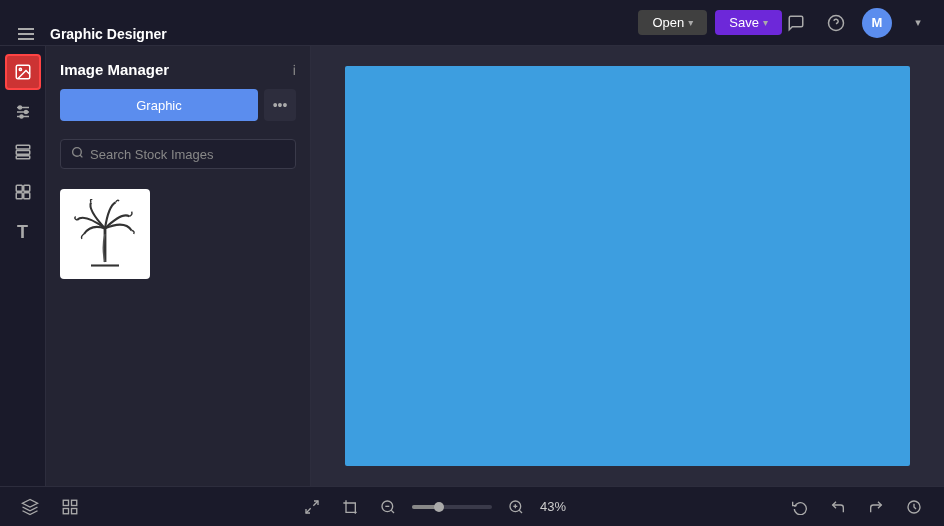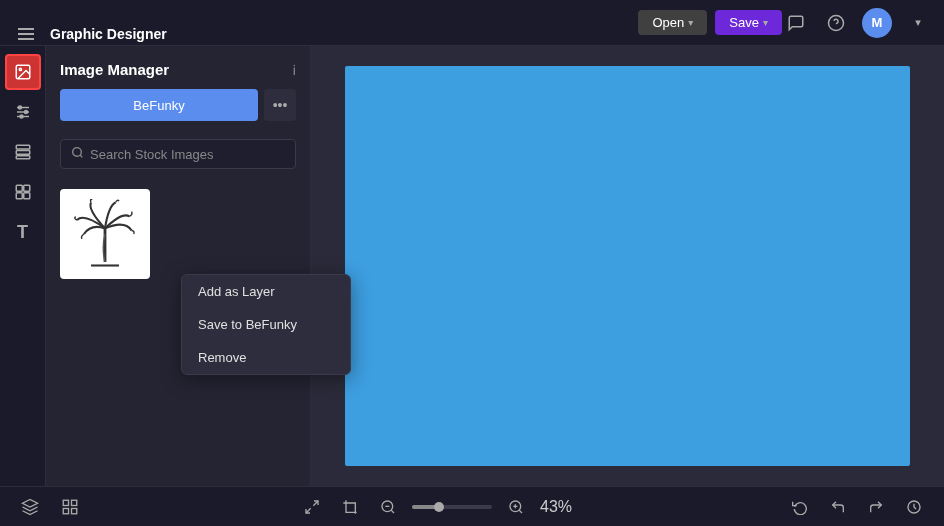--- a/index.html
+++ b/index.html
@@ -325,21 +325,21 @@
       cursor: pointer;
       color: #aaa;
       font-size: 15px;
       display: flex;
       align-items: center;
       width: 28px;
       height: 28px;
       justify-content: center;
     }
     .zoom-level {
-      font-size: 16px;
+      font-size: 13px;
       color: #ccc;
       min-width: 32px;
       text-align: left;
     }
     .zoom-slider {
       width: 80px;
       height: 4px;
       background: #3a3a4a;
       border-radius: 2px;
       position: relative;
@@ -444,21 +444,21 @@
   </div>
 
   <div class="panel">
     <div class="panel-header">
       <div class="panel-title-group">
         <span class="panel-title">Image Manager</span>
       </div>
       <span class="info-icon">ℹ</span>
     </div>
     <div class="panel-controls">
-      <button class="btn-computer">BeFunky</button>
+      <button class="btn-computer">Graphic</button>
       <button class="btn-more">•••</button>
     </div>
     <div class="search-bar">
       <span class="search-icon">
         <svg width="13" height="13" viewBox="0 0 24 24" fill="none" stroke="#888" stroke-width="2.5">
           <circle cx="11" cy="11" r="8"></circle>
           <line x1="21" y1="21" x2="16.65" y2="16.65"></line>
         </svg>
       </span>
       <span class="search-placeholder">Search Stock Images</span>
@@ -485,25 +485,20 @@
           <path d="M65 5 Q 68 0 70 3" stroke="#333" stroke-width="2" fill="none"></path>
           <path d="M85 25 Q 90 22 88 18" stroke="#333" stroke-width="2" fill="none"></path>
           <path d="M88 45 Q 93 46 91 50" stroke="#333" stroke-width="2" fill="none"></path>
           <path d="M20 50 Q 15 53 17 57" stroke="#333" stroke-width="2" fill="none"></path>
 
           <line x1="30" y1="95" x2="70" y2="95" stroke="#333" stroke-width="3"></line>
         </svg>
       </div>
     </div>
 
-    <div class="context-menu">
-      <div class="context-menu-item">Add as Layer</div>
-      <div class="context-menu-item">Save to BeFunky</div>
-      <div class="context-menu-item">Remove</div>
-    </div>
   </div>
 
   <div class="canvas-area">
     <div class="canvas-viewport">
       <div class="canvas"></div>
     </div>
   </div>
 
 </div>
 

